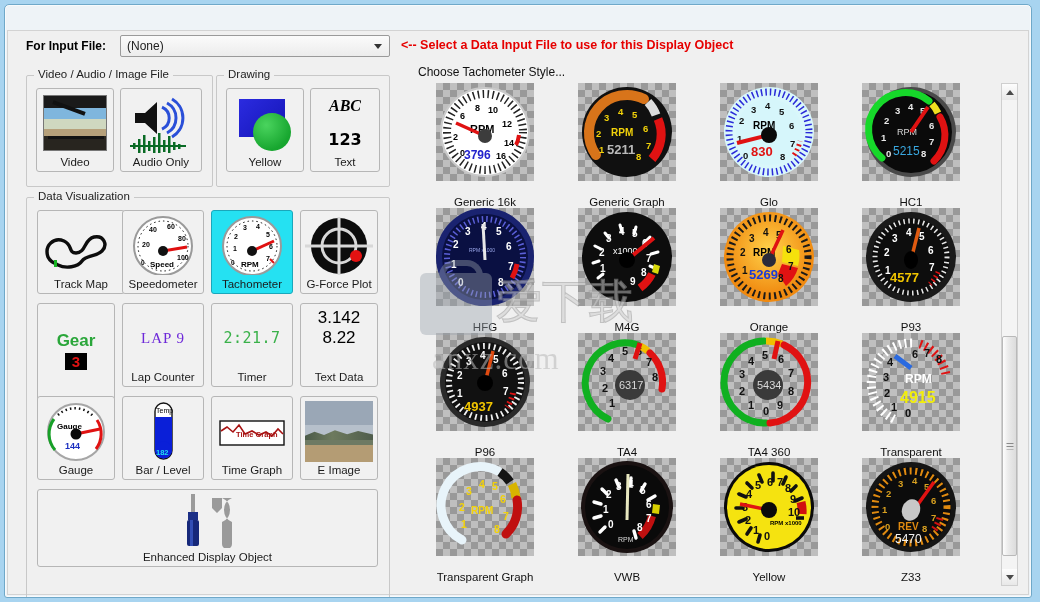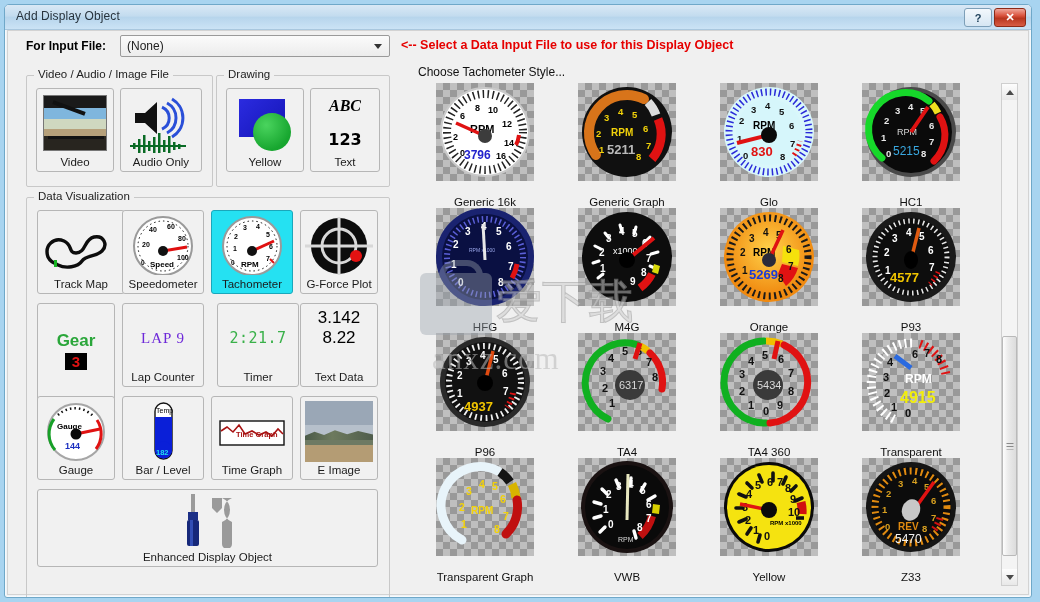--- a/index.html
+++ b/index.html
@@ -130,25 +130,20 @@
   #wm-bag:before{content:"";position:absolute;left:19px;top:-13px;width:32px;height:26px;
     border:6px solid #9aa3ad;border-bottom:none;border-radius:16px 16px 0 0;}
   #wm-cn{position:absolute;left:78px;top:8px;font-size:46px;color:#cfcfcf;
     -webkit-text-stroke:1px #9b9b9b;font-family:"DejaVu Sans",sans-serif;}
 </style>
 </head>
 <body>
 
 <div id="window">
 
-  <div id="titlebar">
-    <div id="title-text">Add Display Object</div>
-    <div class="tb-btn" id="help-btn">?</div>
-    <div class="tb-btn" id="close-btn">✕</div>
-  </div>
 
   <div id="client">
 
     <div id="inputrow">
       <div id="input-label">For Input File:</div>
       <div id="input-combo">
         <span class="val">(None)</span>
         <span class="arrow"></span>
       </div>
       <div id="hint">&lt;-- Select a Data Input File to use for this Display Object</div>
@@ -295,21 +290,21 @@
         <div class="cap">Gear Number</div>
       </div>
 
       <div class="tile" style="left:95px;top:105px;width:82px;height:84px;">
         <div class="art" style="display:flex;align-items:center;justify-content:center;">
           <div style="font-family:Liberation Serif, serif;font-size:15px;color:#6d28d9;letter-spacing:1px;">LAP 9</div>
         </div>
         <div class="cap">Lap Counter</div>
       </div>
 
-      <div class="tile" style="left:184px;top:105px;width:82px;height:84px;margin-left:6px;">
+      <div class="tile" style="left:184px;top:105px;width:82px;height:84px;">
         <div class="art" style="display:flex;align-items:center;justify-content:center;">
           <div style="font-family:'DejaVu Sans Mono',monospace;font-size:15px;color:#3ab14a;letter-spacing:.5px;">2:21.7</div>
         </div>
         <div class="cap">Timer</div>
       </div>
 
       <div class="tile" style="left:273px;top:105px;width:78px;height:84px;">
         <div class="art" style="display:flex;flex-direction:column;align-items:center;justify-content:flex-start;">
           <div style="font-size:17px;">3.142</div>
           <div style="font-size:17px;">8.22</div>

